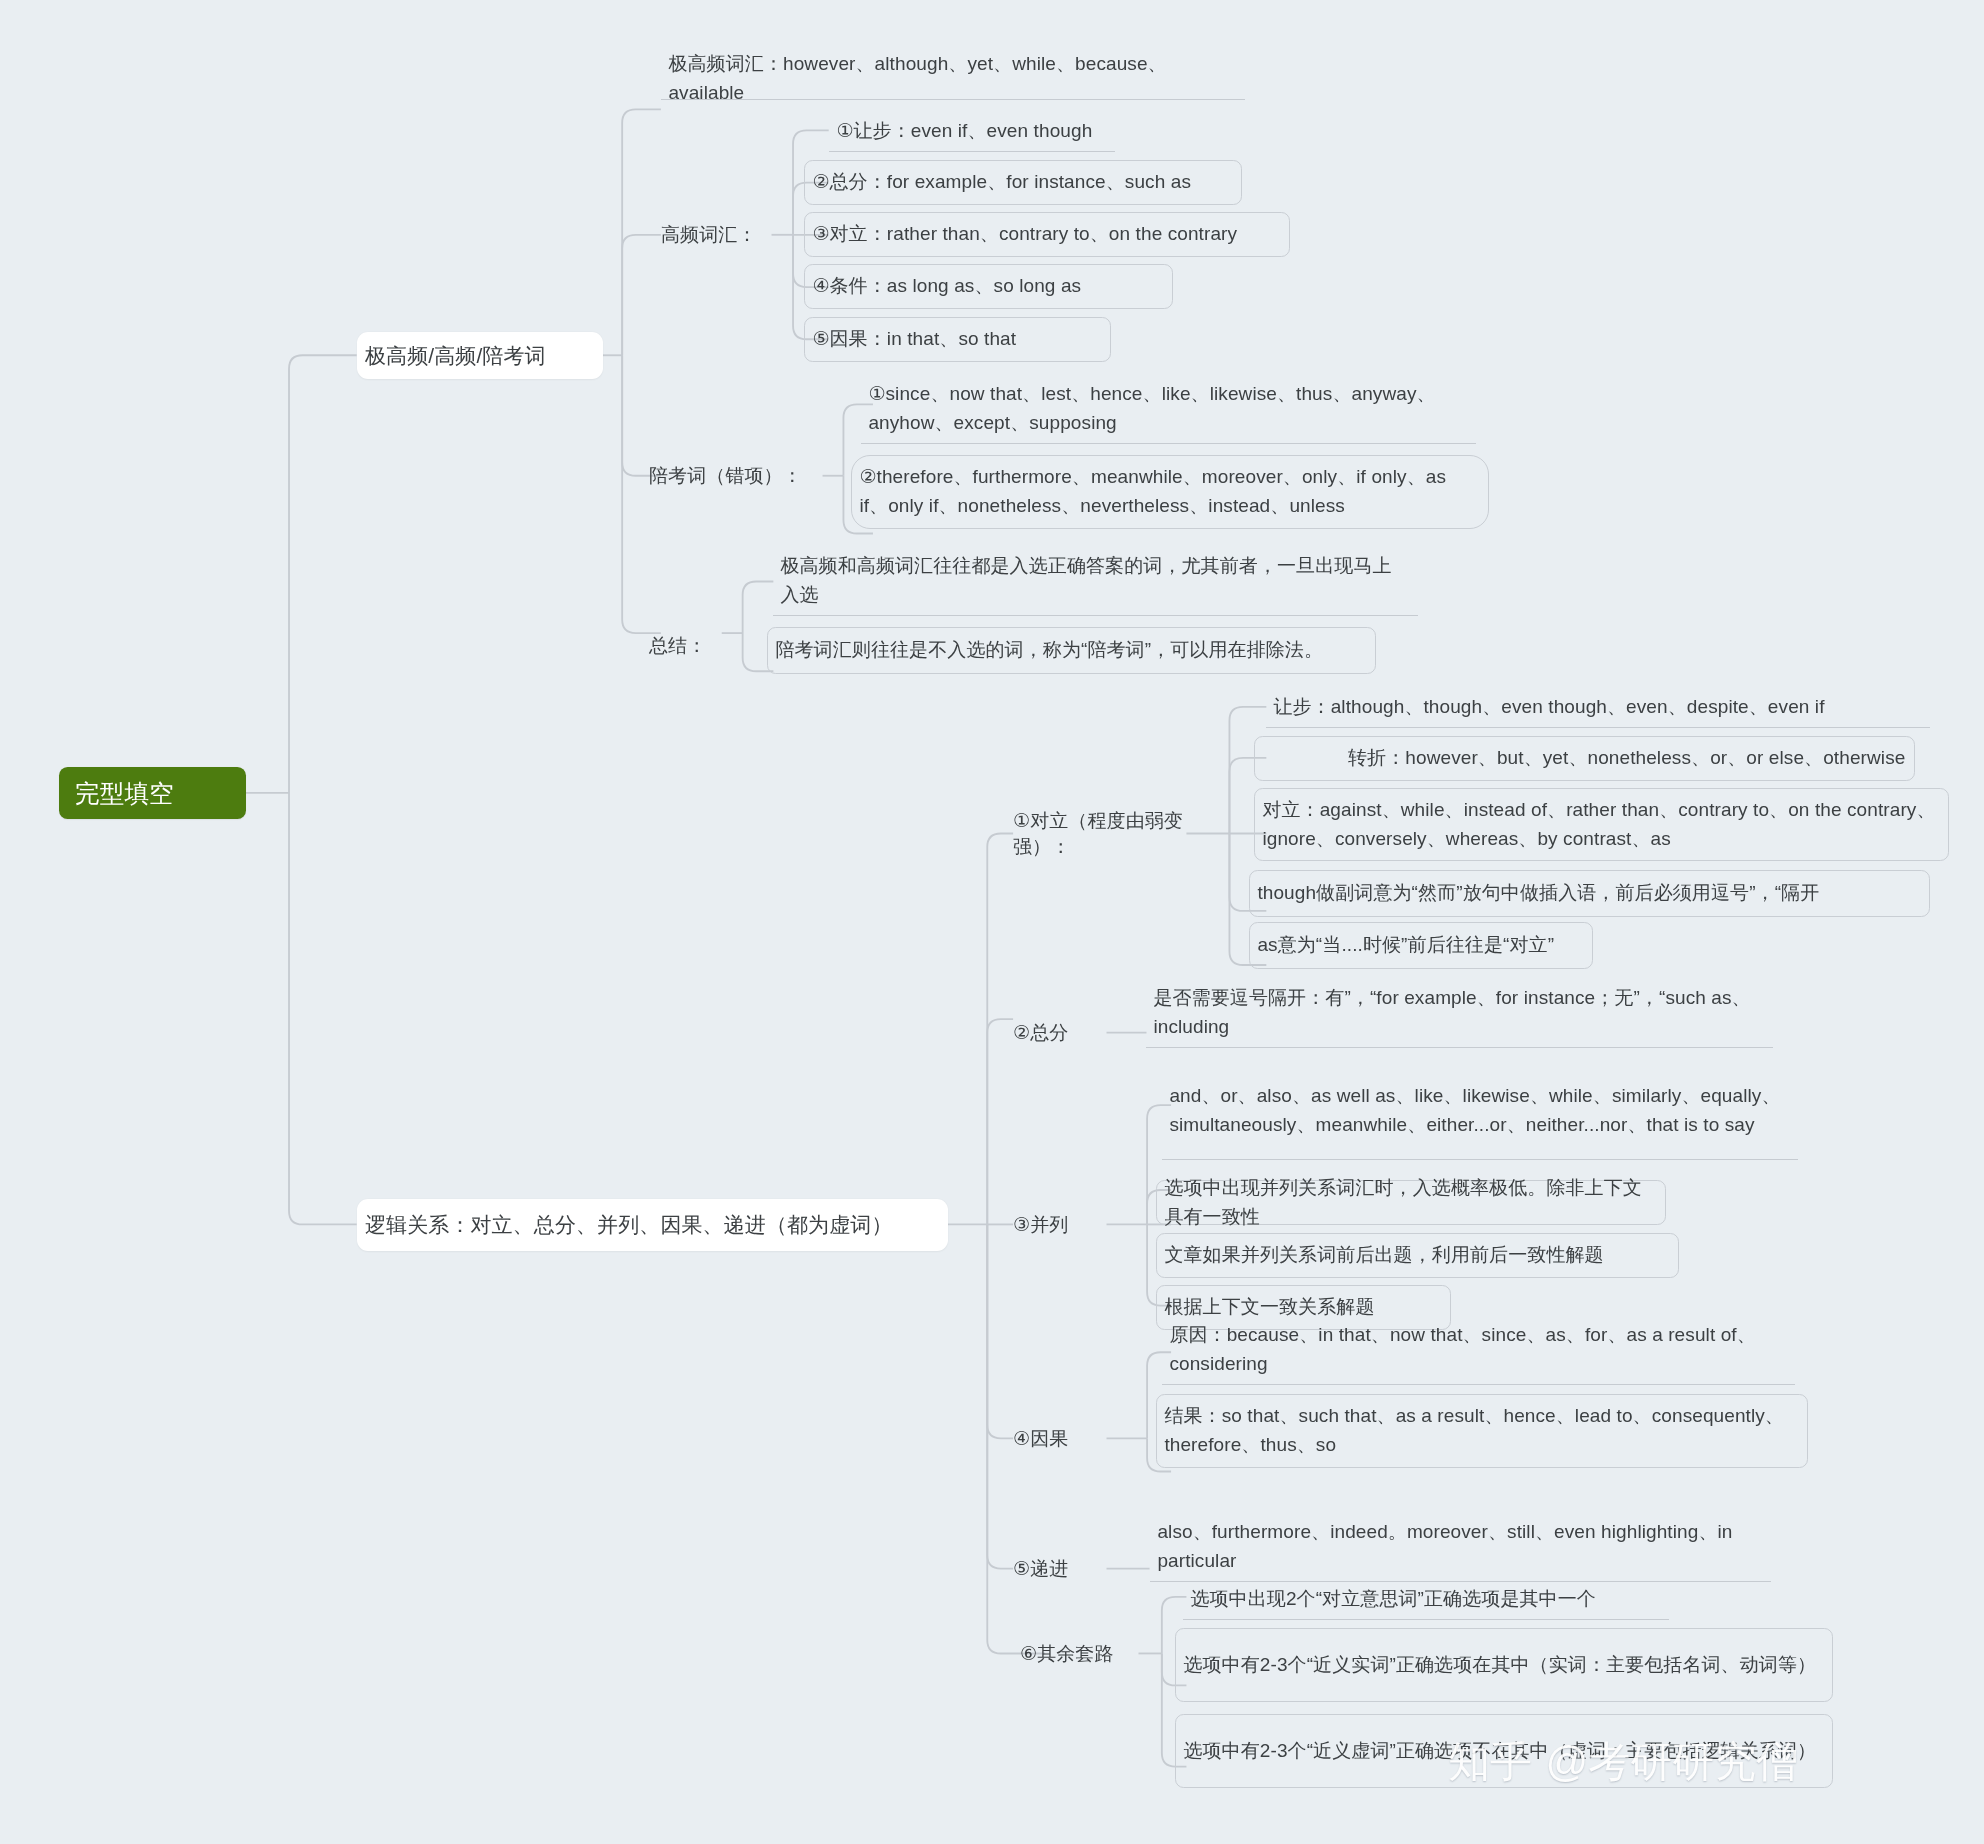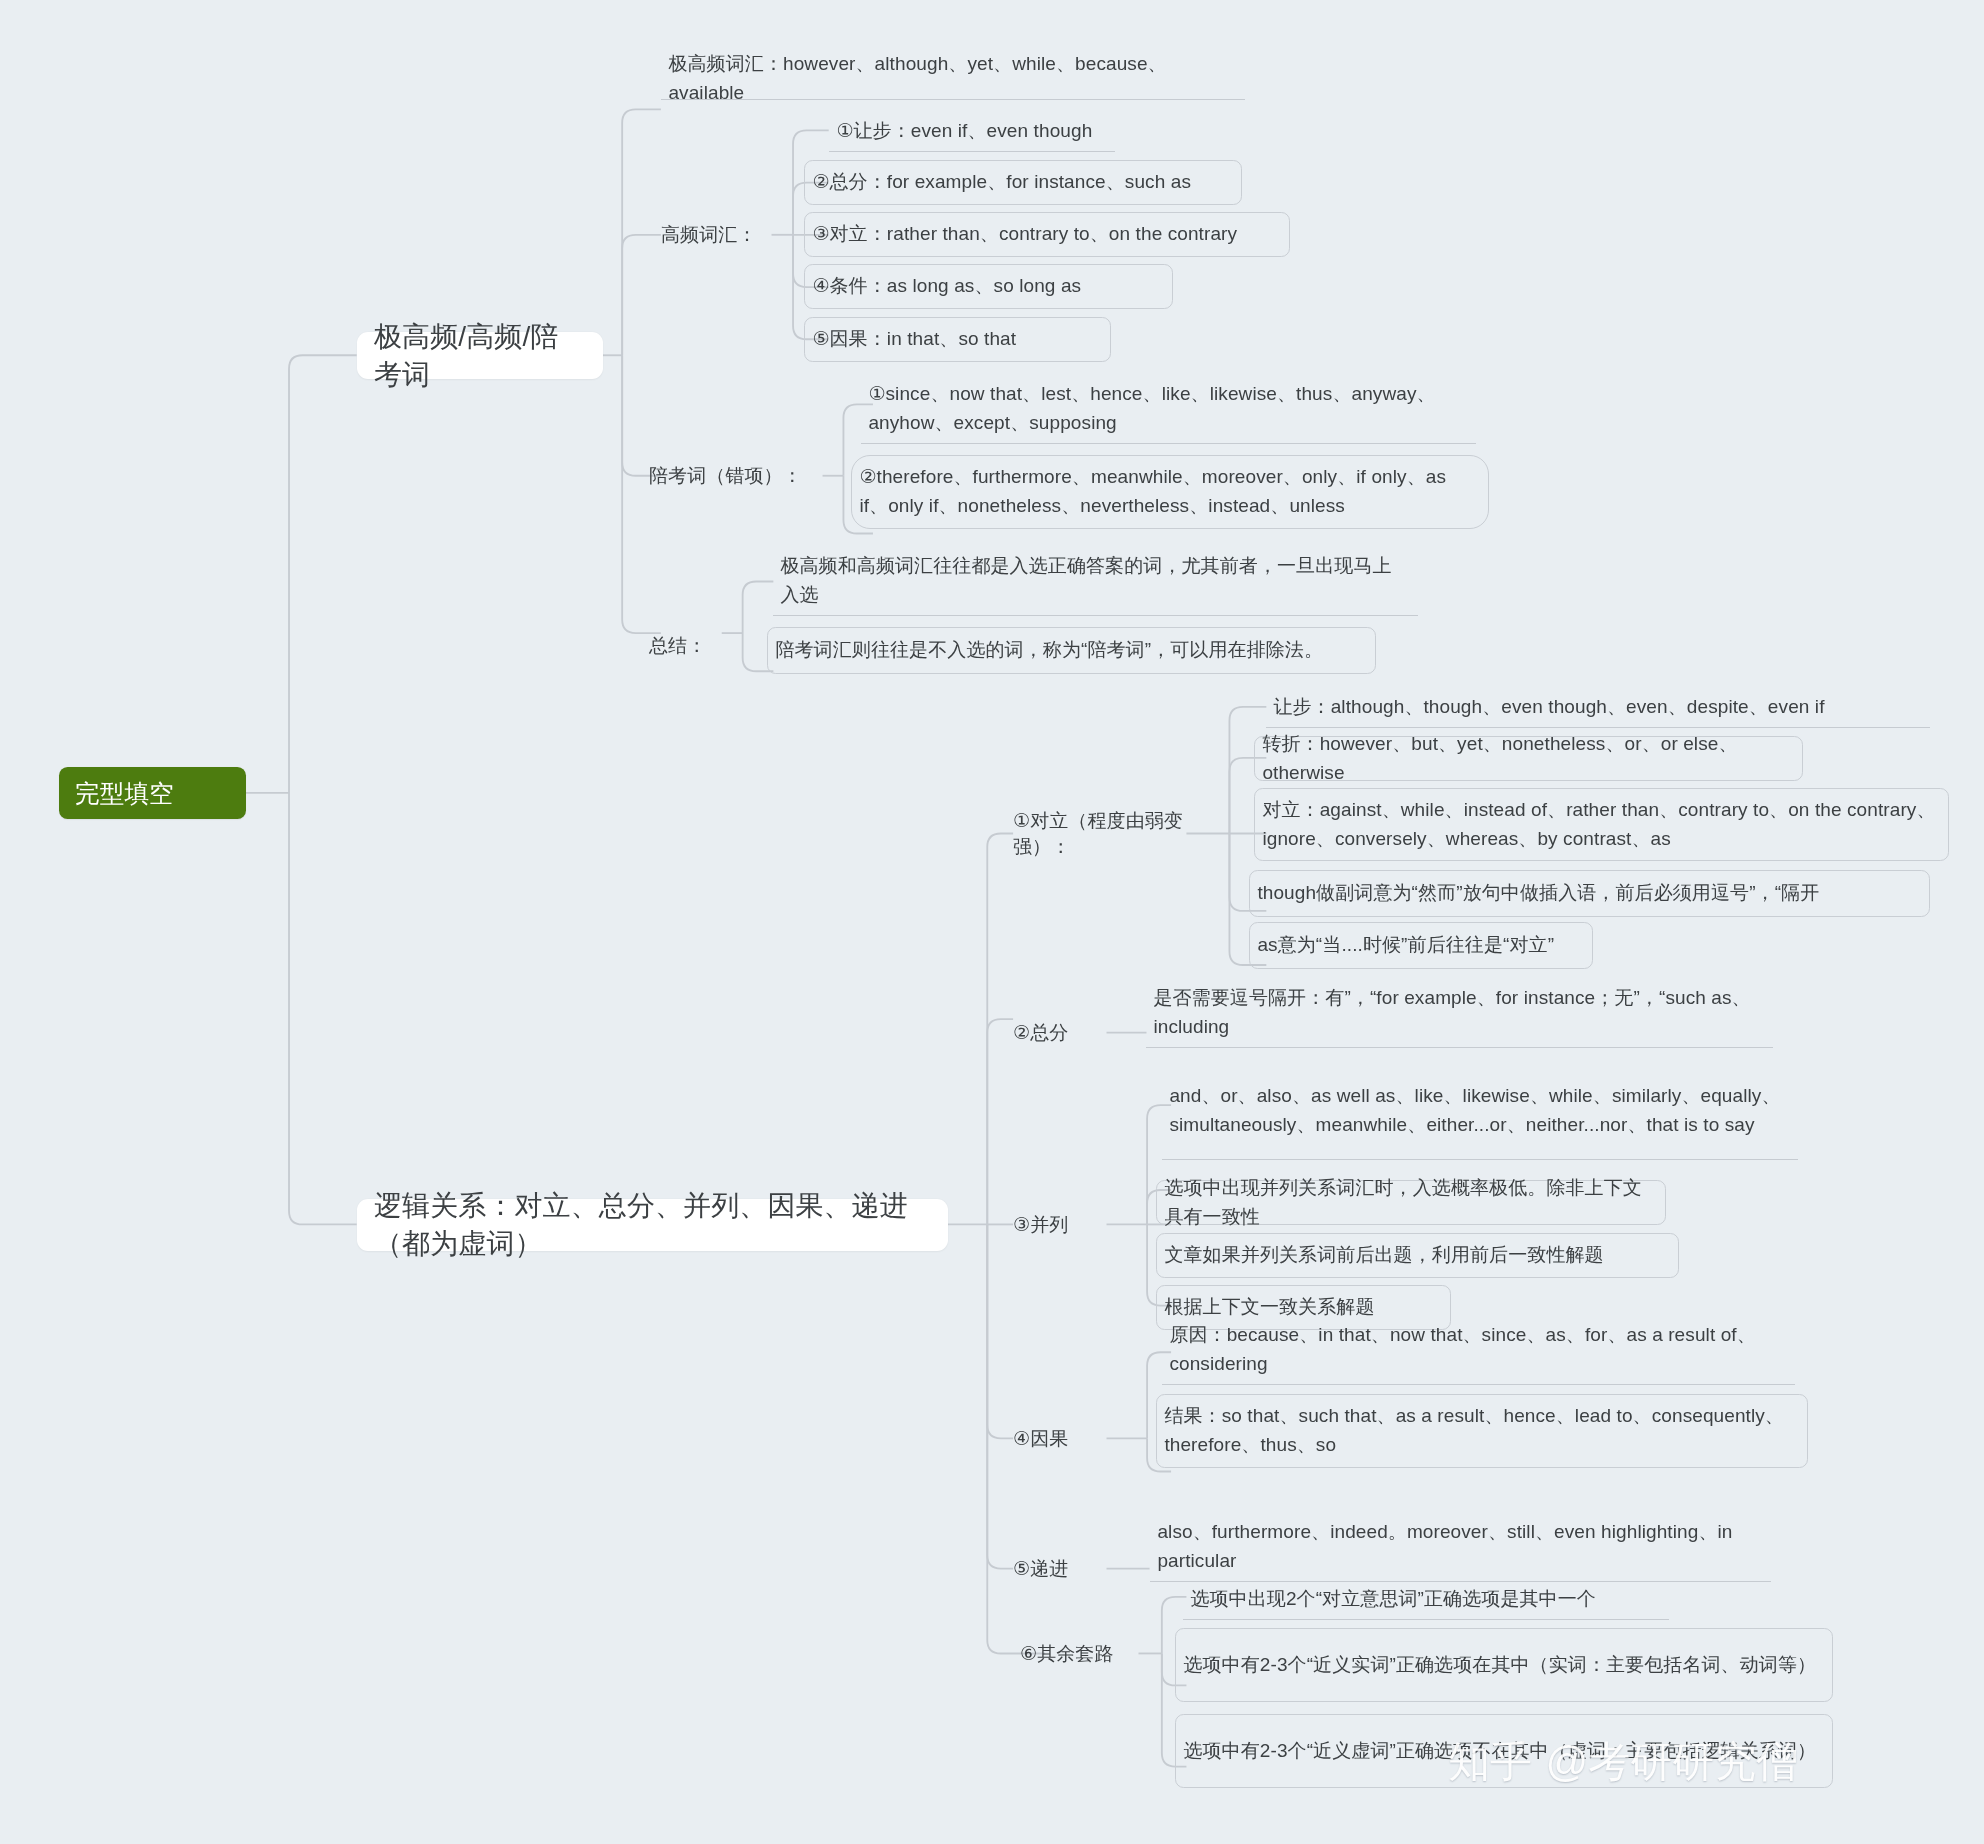--- a/index.html
+++ b/index.html
@@ -49,22 +49,22 @@
     font-size: 24.6px;
     padding: 0 16px;
     justify-content: center;
     box-shadow: 0 0.6px 1.2px rgba(0,0,0,0.06);
   }
 
   
   .node.branch {
     background: #ffffff;
     border-radius: 11px;
-    font-size: 28px;
-    padding: 0 17px;
+    font-size: 21px;
+    padding: 0 8px;
     box-shadow: 0 0.6px 1.8px rgba(0,0,0,0.05);
   }
 
   
   .node.leaf {
     background: transparent;
     font-size: 19px;
     line-height: 1.52;
     padding: 6.1px 8.6px 6.1px 7.4px;
     align-items: center;
@@ -229,21 +229,21 @@
     <span class="txt">逻辑关系：对立、总分、并列、因果、递进（都为虚词）</span>
   </div>
 
   <div class="node label" style="left:1013px; top:815px; width:203px; height:37px;">
     <span class="txt">①对立（程度由弱变强）：</span>
   </div>
 
   <div class="node leaf underline" style="left:1266px; top:687px; width:664px; height:41px;">
     <span class="txt">让步：although、though、even though、even、despite、even if</span>
   </div>
-  <div class="node leaf boxed" style="left:1254px; top:736px; width:549px; height:45px;">
+  <div class="node leaf boxed" style="left:1254px; top:736px; width:661px; height:45px;text-align:right;">
     <span class="txt">转折：however、but、yet、nonetheless、or、or else、otherwise</span>
   </div>
   <div class="node leaf boxed" style="left:1254px; top:788px; width:695px; height:73px;">
     <span class="txt">对立：against、while、instead of、rather than、contrary to、on the contrary、ignore、conversely、whereas、by contrast、as</span>
   </div>
   <div class="node leaf boxed" style="left:1249px; top:870px; width:681px; height:47px;">
     <span class="txt">though做副词意为“然而”放句中做插入语，前后必须用逗号”，“隔开</span>
   </div>
   <div class="node leaf boxed" style="left:1249px; top:922px; width:344px; height:47px;">
     <span class="txt">as意为“当....时候”前后往往是“对立”</span>

